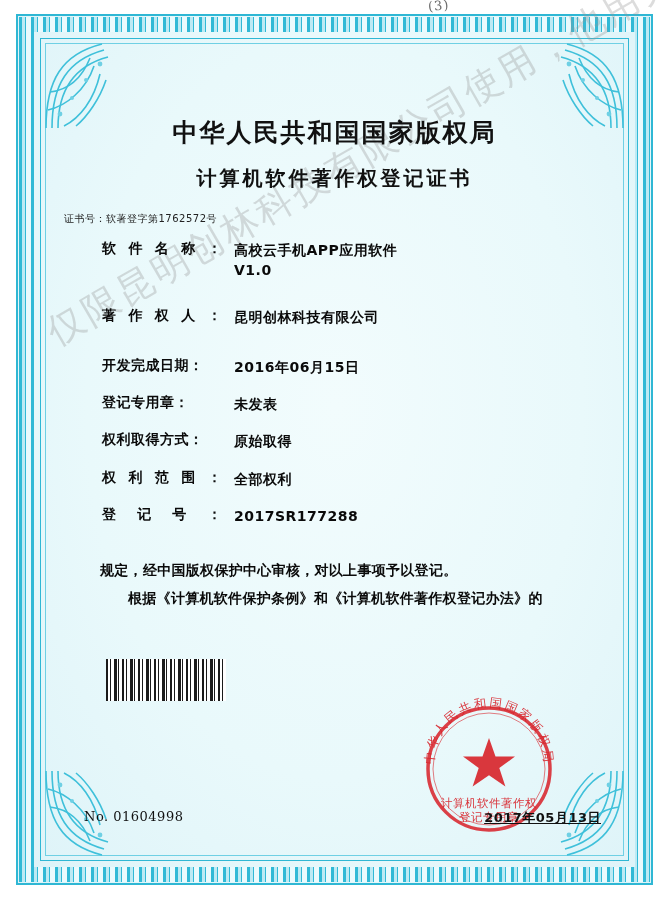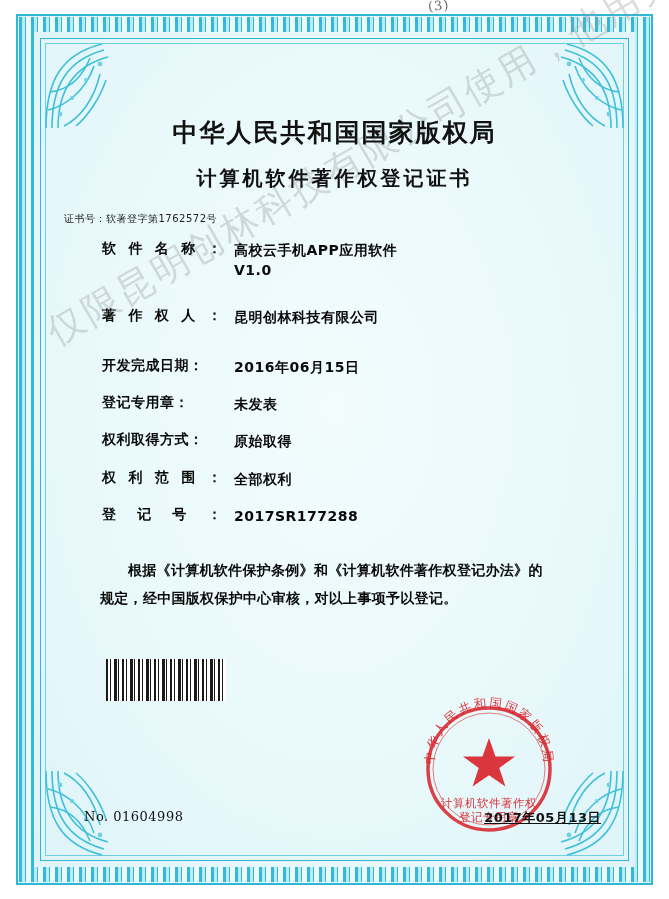--- a/index.html
+++ b/index.html
@@ -386,24 +386,24 @@
             <span>记</span>
             <span>号</span>
             <span>：</span>
           </div>
           <div class="value">2017SR177288</div>
         </div>
 
       </div>
 
       <div class="para">
+        <div>规定，经中国版权保护中心审核，对以上事项予以登记。</div>
         <div>
           <span class="indent"></span><span>根据《计算机软件保护条例》和《计算机软件著作权登记办法》的</span>
         </div>
-        <div>规定，经中国版权保护中心审核，对以上事项予以登记。</div>
       </div>
 
     </div>
 
     <div class="barcode"></div>
 
     <div class="seal">
       <svg width="150" height="150" viewBox="0 0 150 150">
         <defs>
           <path id="sealArc" d="M 75,75 m -59,0 a 59,59 0 1,1 118,0"></path>

